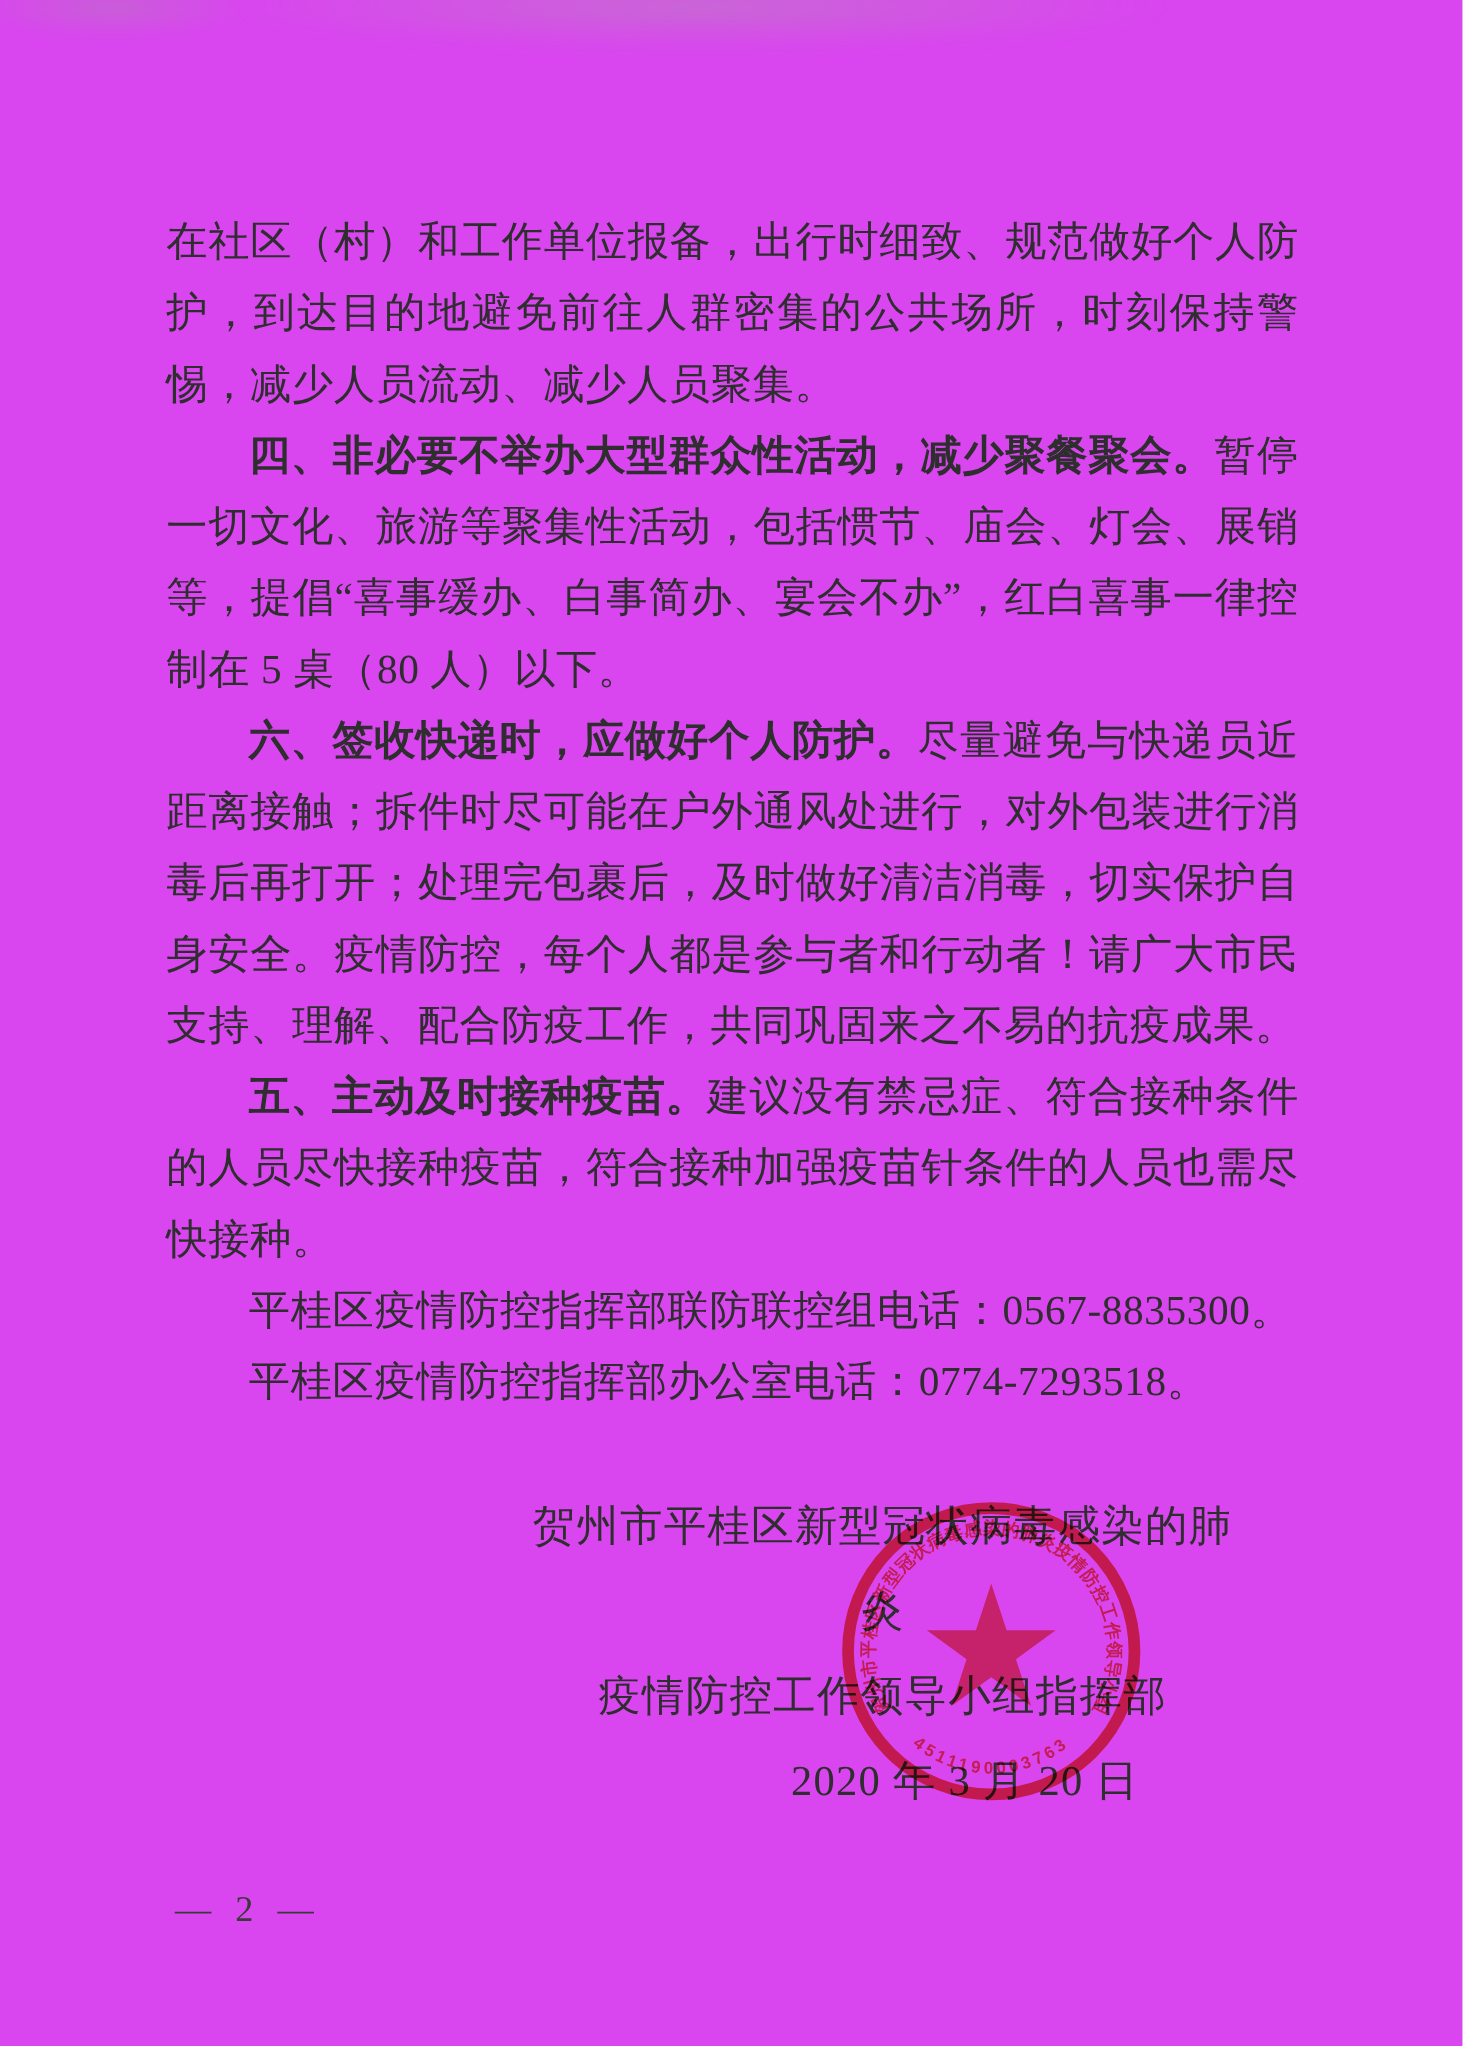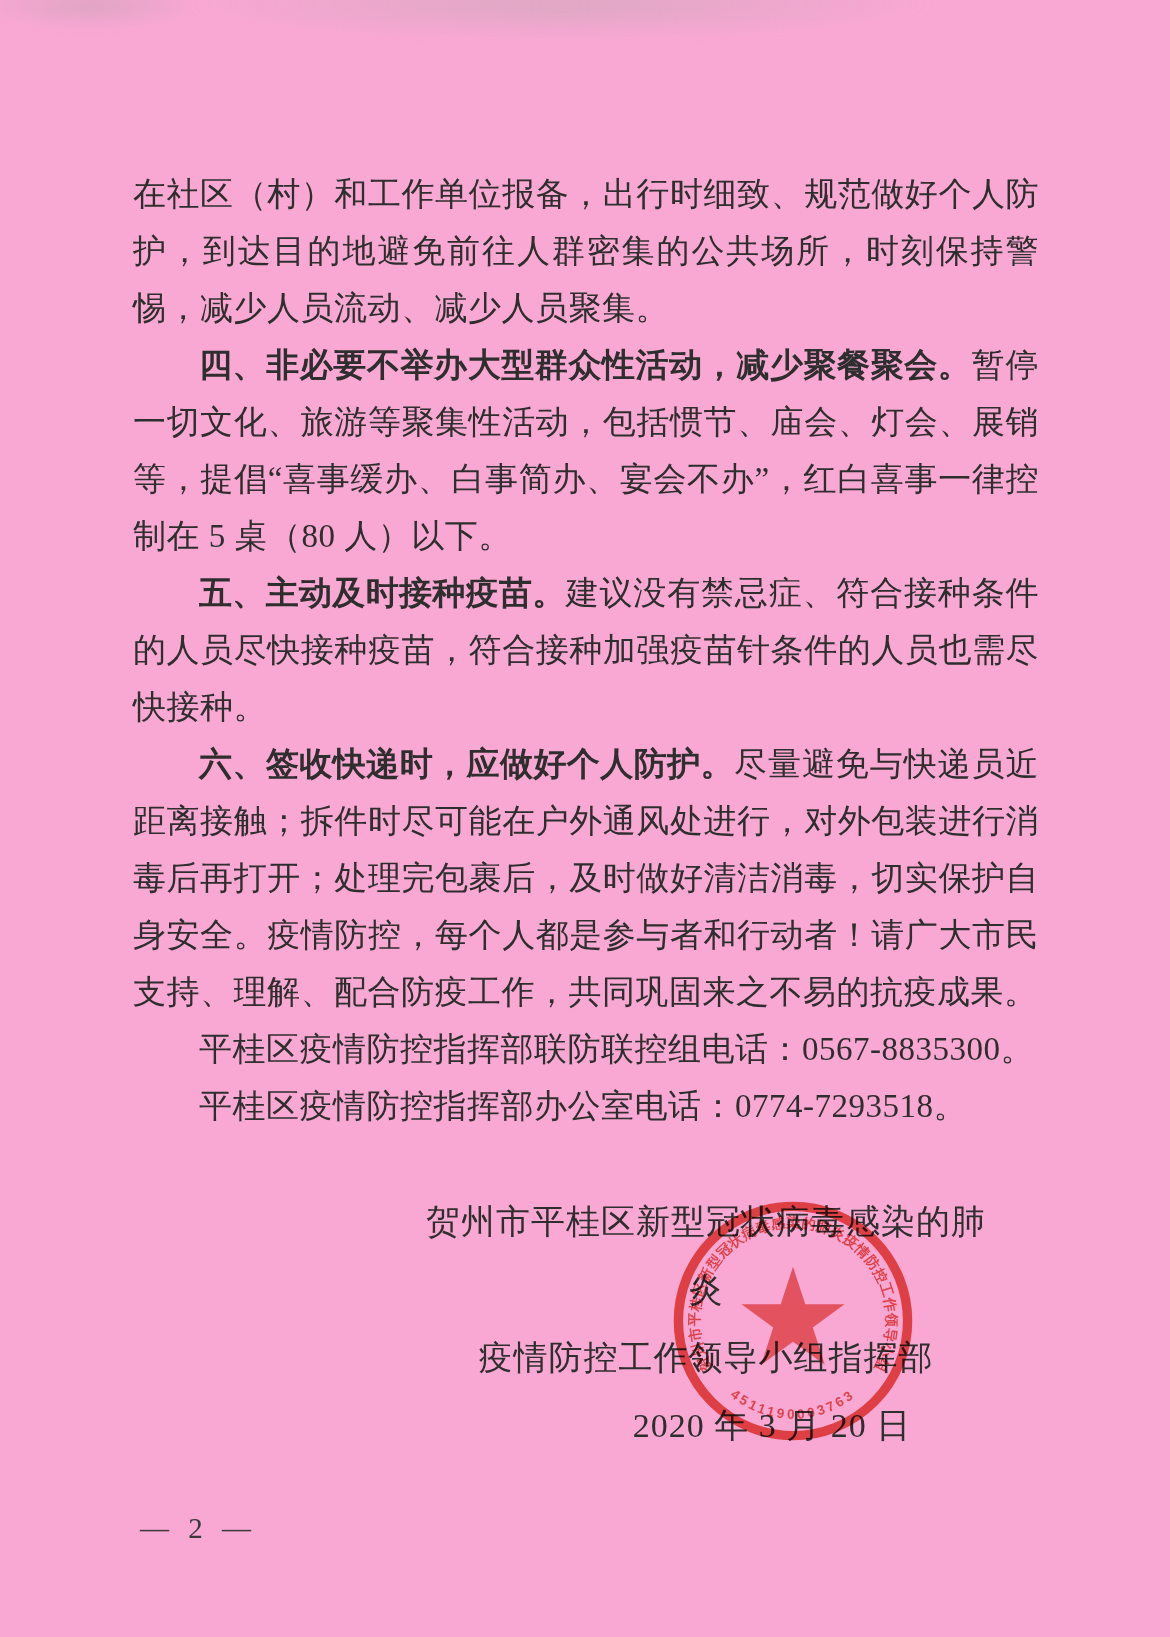--- a/index.html
+++ b/index.html
@@ -5,21 +5,21 @@
   html, body {
     margin: 0;
     padding: 0;
     background: #e8e8e8;
   }
   .page {
     position: relative;
     width: 1170px;
     height: 1637px;
     margin: 0 auto;
-    background: #f9a8d4;
+    background: #d946ef;
     overflow: hidden;
     font-family: "Liberation Serif", serif;
     color: #2e2e2e;
   }
   
   .smudge-a {
     position: absolute;
     left: 180px; top: -30px;
     width: 760px; height: 70px;
     background: radial-gradient(ellipse at center, rgba(170,168,164,0.35), rgba(170,168,164,0) 70%);
@@ -113,23 +113,23 @@
 <div class="page">
 
   <div class="smudge-a"></div>
   <div class="smudge-b"></div>
 
   <div class="body-text">
     <p><span>在社区（村）和工作单位报备，出行时细致、规范做好个人防护，到达目的地避免前往人群密集的公共场所，时刻保持警惕，减少人员流动、减少人员聚集。</span></p>
 
     <p class="para-indent"><span class="para-head">四、非必要不举办大型群众性活动，减少聚餐聚会。</span><span>暂停一切文化、旅游等聚集性活动，包括惯节、庙会、灯会、展销等，提倡“喜事缓办、白事简办、宴会不办”，红白喜事一律控制在 5 桌（80 人）以下。</span></p>
 
+    <p class="para-indent"><span class="para-head">六、签收快递时，应做好个人防护。</span><span>尽量避免与快递员近距离接触；拆件时尽可能在户外通风处进行，对外包装进行消毒后再打开；处理完包裹后，及时做好清洁消毒，切实保护自身安全。疫情防控，每个人都是参与者和行动者！请广大市民支持、理解、配合防疫工作，共同巩固来之不易的抗疫成果。</span></p>
+
     <p class="para-indent"><span class="para-head">五、主动及时接种疫苗。</span><span>建议没有禁忌症、符合接种条件的人员尽快接种疫苗，符合接种加强疫苗针条件的人员也需尽快接种。</span></p>
-
-    <p class="para-indent"><span class="para-head">六、签收快递时，应做好个人防护。</span><span>尽量避免与快递员近距离接触；拆件时尽可能在户外通风处进行，对外包装进行消毒后再打开；处理完包裹后，及时做好清洁消毒，切实保护自身安全。疫情防控，每个人都是参与者和行动者！请广大市民支持、理解、配合防疫工作，共同巩固来之不易的抗疫成果。</span></p>
 
     <p class="phone-line"><span>平桂区疫情防控指挥部联防联控组电话：0567-8835300。</span></p>
 
     <p class="phone-line"><span>平桂区疫情防控指挥部办公室电话：0774-7293518。</span></p>
   </div>
 
   <div class="signature">
     <div>贺州市平桂区新型冠状病毒感染的肺炎</div>
     <div>疫情防控工作领导小组指挥部</div>
     <div class="date">2020 年 3 月 20 日</div>

